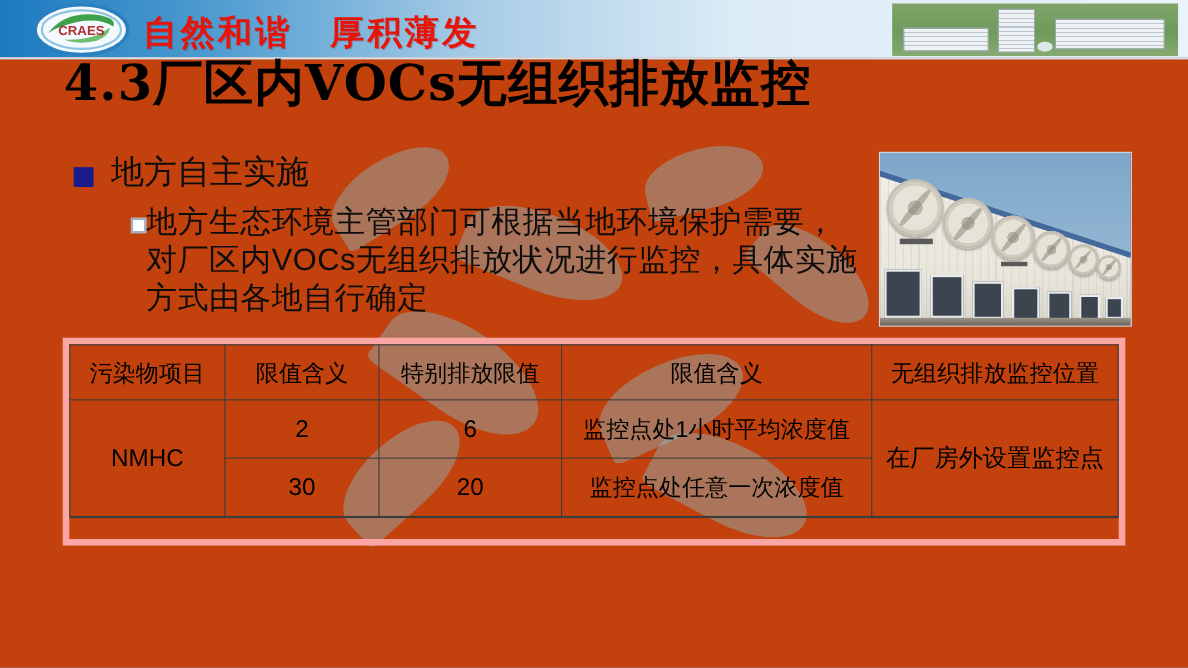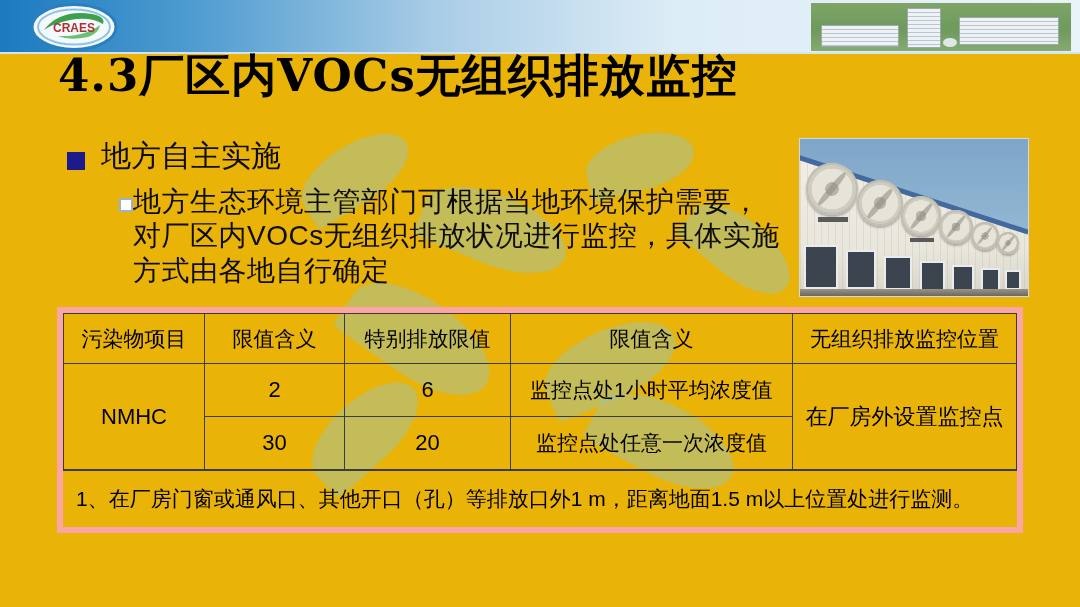--- a/index.html
+++ b/index.html
@@ -1,19 +1,19 @@
 <!DOCTYPE html>
 <html><head>
 <meta charset="utf-8">
 <style>
   * { margin:0; padding:0; box-sizing:border-box; }
   body { background:#888; font-family:"Liberation Sans", sans-serif; }
   #slide {
     position:relative; width:1080px; height:607px; margin:0 auto;
-    background:#eab308; overflow:hidden;
+    background:#c2410c; overflow:hidden;
   }
   
   .header {
     position:absolute; left:0; top:0; width:1080px; height:54px;
     background:linear-gradient(90deg,#1b7ac0 0%,#4f9cd0 18%,#a8cce6 40%,#dcecf6 62%,#e9f3fa 100%);
     border-bottom:2px solid #d4e4f1;
   }
   .logo { position:absolute; left:30px; top:3px; width:88px; height:48px; }
   .slogan {
     position:absolute; left:130px; top:9px; font-size:31px; font-weight:bold;
@@ -103,20 +103,21 @@
   </div>
 
   <div class="header">
     <svg class="logo" viewBox="0 0 88 48">
       <ellipse cx="44" cy="24" rx="42" ry="22.5" fill="#f4f9fd" stroke="#2a7fc0" stroke-width="3"></ellipse>
       <ellipse cx="44" cy="24" rx="36" ry="17.5" fill="none" stroke="#8fc3e4" stroke-width="2"></ellipse>
       <path d="M14 27 Q 30 6, 62 11 Q 76 14, 73 21 Q 60 13, 40 17 Q 22 21, 14 27 Z" fill="#3da04a"></path>
       <path d="M70 22 Q 55 34, 28 33 Q 40 38, 58 34 Q 69 30, 70 22 Z" fill="#6cc06f"></path>
       <text x="44" y="29" text-anchor="middle" font-size="12" font-weight="bold" fill="#b03030" font-family="Liberation Sans, sans-serif">CRAES</text>
     </svg>
+    <div class="slogan">自然和谐　厚积薄发</div>
     <div class="campus">
       <span class="bldg" style="left:10px;top:22px;width:78px;height:22px;"></span>
       <span class="bldg" style="left:96px;top:5px;width:34px;height:40px;"></span>
       <span class="bldg" style="left:148px;top:14px;width:100px;height:28px;"></span>
       <span style="position:absolute;left:132px;bottom:4px;width:14px;height:9px;border-radius:50%;background:#dfe7ea;"></span>
     </div>
   </div>
 
   <div class="title">4.3厂区内VOCs无组织排放监控</div>
 
@@ -173,17 +174,16 @@
           <td rowspan="2">在厂房外设置监控点</td>
         </tr>
         <tr>
           <td>30</td>
           <td>20</td>
           <td class="meaning">监控点处任意一次浓度值</td>
         </tr>
       </tbody>
     </table>
     <div class="notes">
-      <p>1、在厂房门窗或通风口、其他开口（孔）等排放口外1 m，距离地面1.5 m以上位置处进行监测。</p>
     </div>
   </div>
 
 </div>
 
 </body></html>

